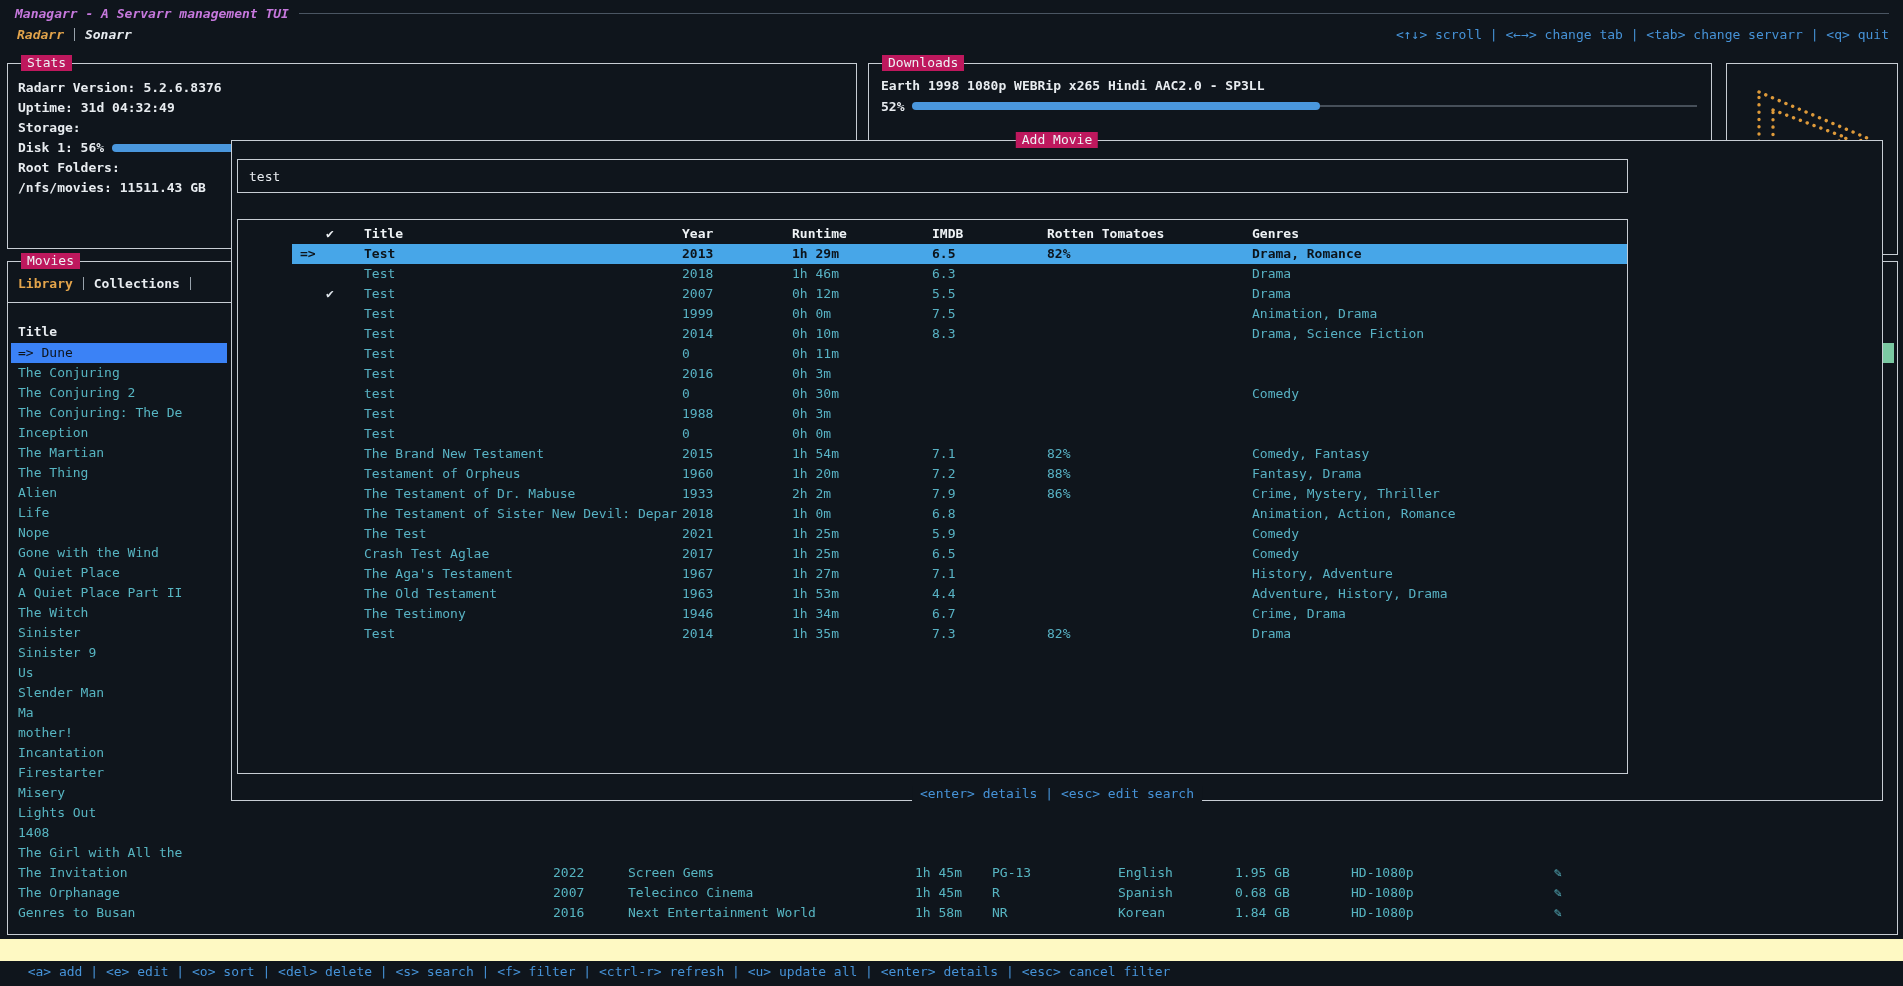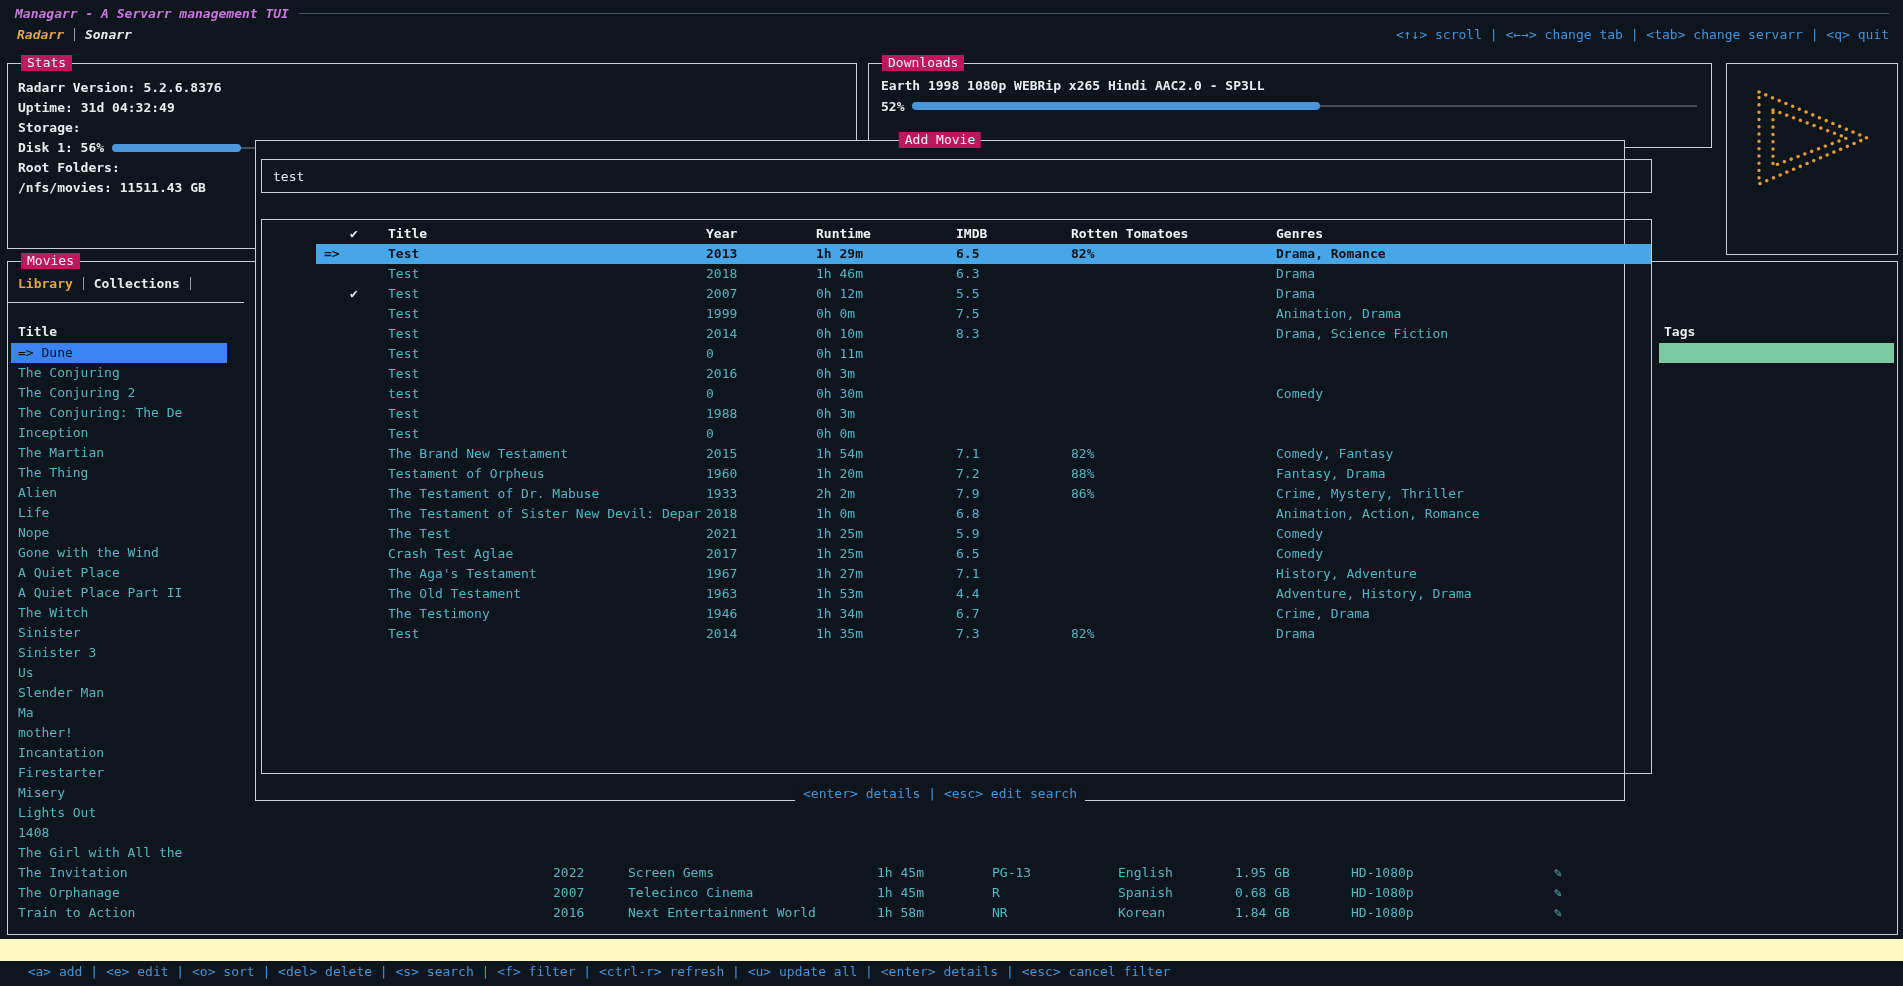--- a/index.html
+++ b/index.html
@@ -55,25 +55,25 @@
   .col-header { position:absolute; top:60px; height:20px; line-height:20px; font-weight:bold; white-space:pre; }
   .title-h { left:10px; }
   .tags-h { left:1656px; }
   .tags-selected-bar { position:absolute; left:1651px; top:81px; width:235px; height:20px; background:#7bc9a3; }
   .movie-list { position:absolute; left:3px; top:81px; width:216px; }
   .list-row { height:20px; line-height:20px; padding-left:7px; white-space:pre; color:#57b5c2; overflow:hidden; }
   .list-row.selected { background:#3b82f6; color:#0d141b; font-weight:normal; }
   .bg-rows { position:absolute; left:0; top:601px; width:100%; }
   .bgr { position:relative; height:20px; line-height:20px; color:#57b5c2; }
   .bgr span { position:absolute; top:0; white-space:pre; }
-  .b-year{left:545px} .b-studio{left:620px} .b-runtime{left:869px} .b-rating{left:984px}
+  .b-year{left:545px} .b-studio{left:620px} .b-runtime{left:907px} .b-rating{left:984px}
   .b-lang{left:1110px} .b-size{left:1227px} .b-quality{left:1343px} .b-icon{left:1546px}
 
   
-  .modal { left:255px; top:140px; width:1370px; height:661px; z-index:10; }
+  .modal { left:231px; top:140px; width:1652px; height:661px; z-index:10; }
   .modal-title { left:50%; transform:translateX(-50%); }
   .search-box { position:absolute; left:5px; top:18px; width:1391px; height:34px; border:1px solid #c7cdd4; }
   .search-input { width:100%; height:100%; background:transparent; border:0; outline:0;
                   color:#e8ecf0; font:inherit; padding:0 11px; }
   .results-box { position:absolute; left:5px; top:78px; width:1391px; height:555px; border:1px solid #c7cdd4; }
   .tbl-header { position:absolute; left:54px; top:4px; width:1335px; height:20px; font-weight:bold; color:#eef2f5; }
   .tbl-header span { position:absolute; top:0; line-height:20px; white-space:pre; }
   .tbl-rows { position:absolute; left:54px; top:24px; width:1335px; }
   .tbl-row { position:relative; height:20px; color:#58b2c4; }
   .tbl-row span { position:absolute; top:0; line-height:20px; white-space:pre; }
@@ -179,34 +179,34 @@
       <div class="list-row"><span></span><span>The Martian</span></div>
       <div class="list-row"><span></span><span>The Thing</span></div>
       <div class="list-row"><span></span><span>Alien</span></div>
       <div class="list-row"><span></span><span>Life</span></div>
       <div class="list-row"><span></span><span>Nope</span></div>
       <div class="list-row"><span></span><span>Gone with the Wind</span></div>
       <div class="list-row"><span></span><span>A Quiet Place</span></div>
       <div class="list-row"><span></span><span>A Quiet Place Part II</span></div>
       <div class="list-row"><span></span><span>The Witch</span></div>
       <div class="list-row"><span></span><span>Sinister</span></div>
-      <div class="list-row"><span></span><span>Sinister 3</span></div>
+      <div class="list-row"><span></span><span>Sinister 9</span></div>
       <div class="list-row"><span></span><span>Us</span></div>
       <div class="list-row"><span></span><span>Slender Man</span></div>
       <div class="list-row"><span></span><span>Ma</span></div>
       <div class="list-row"><span></span><span>mother!</span></div>
       <div class="list-row"><span></span><span>Incantation</span></div>
       <div class="list-row"><span></span><span>Firestarter</span></div>
       <div class="list-row"><span></span><span>Misery</span></div>
       <div class="list-row"><span></span><span>Lights Out</span></div>
       <div class="list-row"><span></span><span>1408</span></div>
       <div class="list-row"><span></span><span>The Girl with All the</span></div>
       <div class="list-row"><span></span><span>The Invitation</span></div>
       <div class="list-row"><span></span><span>The Orphanage</span></div>
-      <div class="list-row"><span></span><span>Train to Action</span></div>
+      <div class="list-row"><span></span><span>Genres to Busan</span></div>
   </div>
 
   <div class="bg-rows">
     <div class="bgr">
         <span class="b-year">2022</span>
         <span class="b-studio">Screen Gems</span>
         <span class="b-runtime">1h 45m</span>
         <span class="b-rating">PG-13</span>
         <span class="b-lang">English</span>
         <span class="b-size">1.95 GB</span>

